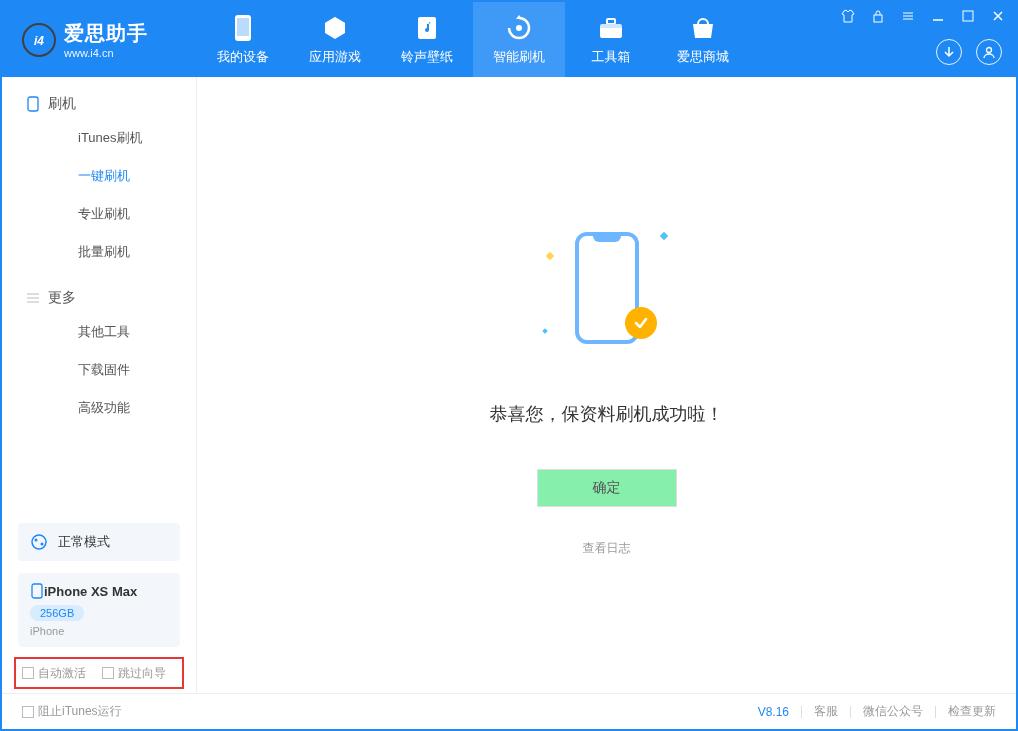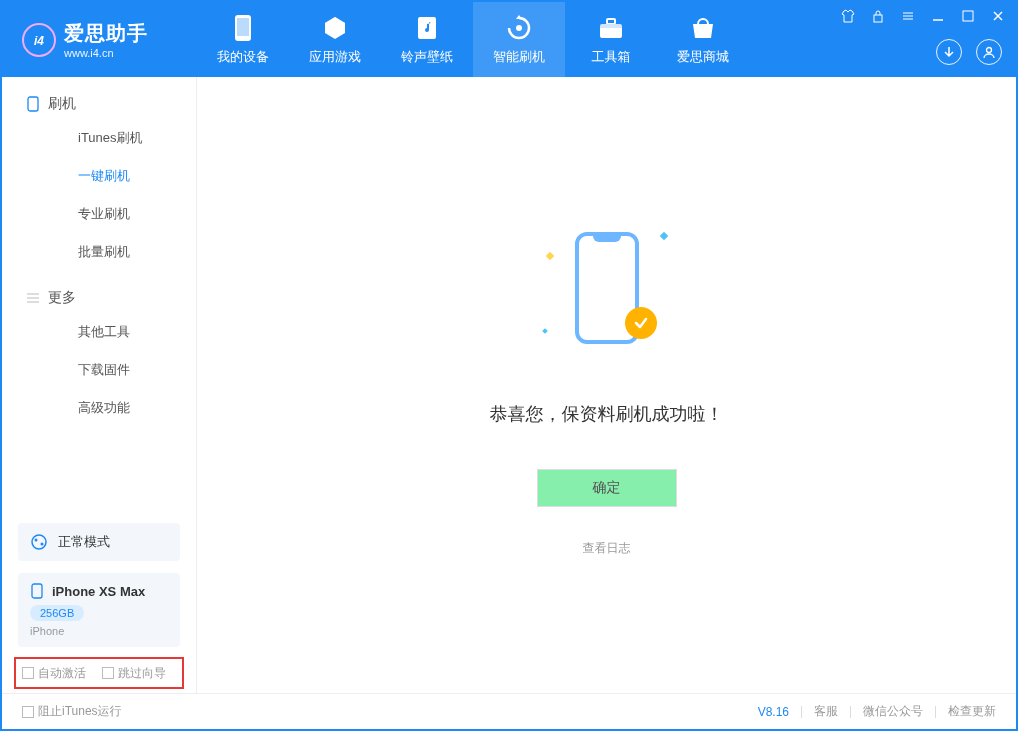--- a/index.html
+++ b/index.html
@@ -1,20 +1,20 @@
 <!DOCTYPE html>
 <html><head>
 <meta charset="utf-8">
 <style>
 * { margin: 0; padding: 0; box-sizing: border-box; font-family: "Microsoft YaHei", "PingFang SC", sans-serif; }
 body { background: #fff; width: 1018px; height: 731px; overflow: hidden; border: 2px solid #1e88f5; position: relative; }
 
 .header { height: 75px; background: #1e88f5; display: flex; align-items: center; color: #fff; position: relative; }
 .logo-area { display: flex; align-items: center; padding: 0 20px; width: 195px; }
-.logo-circle { width: 34px; height: 34px; border: 2px solid #f0abfc; border-radius: 50%; display: flex; align-items: center; justify-content: center; margin-right: 8px; }
+.logo-circle { width: 34px; height: 34px; border: 2px solid #404040; border-radius: 50%; display: flex; align-items: center; justify-content: center; margin-right: 8px; }
 .logo-text { display: flex; flex-direction: column; }
 .logo-title { font-size: 20px; font-weight: bold; letter-spacing: 1px; }
 .logo-sub { font-size: 11px; opacity: .9; }
 
 .nav-tabs { display: flex; height: 100%; }
 .nav-tab { width: 92px; display: flex; flex-direction: column; align-items: center; justify-content: center; cursor: pointer; position: relative; }
 .nav-tab.active::before { content: ""; position: absolute; inset: 0; background: rgba(255,255,255,.15); }
 .nav-tab .icon { width: 28px; height: 28px; margin-bottom: 6px; display: flex; align-items: center; justify-content: center; }
 .nav-tab span { font-size: 13px; z-index: 1; }
 
@@ -25,21 +25,21 @@
 
 .body-area { display: flex; height: 616px; }
 .sidebar { width: 195px; border-right: 1px solid #eee; display: flex; flex-direction: column; position: relative; }
 .side-section { padding: 18px 0 6px 24px; display: flex; align-items: center; gap: 8px; color: #555; font-size: 14px; }
 .side-item { height: 38px; display: flex; align-items: center; padding-left: 76px; font-size: 13px; color: #555; cursor: pointer; }
 .side-item.active { color: #1e88f5; }
 
 .side-bottom { position: absolute; bottom: 46px; left: 16px; right: 16px; }
 .mode-card { background: #f3f7fc; border-radius: 4px; padding: 10px 12px; margin-bottom: 12px; display: flex; align-items: center; gap: 10px; font-size: 13px; color: #333; cursor: pointer; }
 .device-card { background: #f3f7fc; border-radius: 4px; padding: 10px 12px; cursor: pointer; }
-.device-name { font-size: 13px; font-weight: bold; color: #333; display: flex; align-items: center; gap: 8px; }
+.device-name { font-size: 13px; font-weight: bold; color: #333; display: flex; align-items: center; }
 .device-badge { display: inline-block; background: #d8ecff; color: #1e88f5; font-size: 11px; padding: 2px 10px; border-radius: 10px; margin-top: 6px; }
 .device-type { font-size: 11px; color: #999; margin-top: 4px; }
 
 .highlight-box { position: absolute; left: 12px; right: 12px; bottom: 4px; height: 32px; border: 2px solid #e53935; display: flex; align-items: center; gap: 16px; padding: 12px 6px; }
 .chk { display: flex; align-items: center; gap: 4px; font-size: 12px; color: #999; cursor: pointer; }
 .chk-box { width: 12px; height: 12px; border: 1px solid #bbb; }
 
 .content { flex: 1; position: relative; display: flex; flex-direction: column; align-items: center; justify-content: center; gap: 15px; }
 .phone-illus { position: relative; width: 180px; height: 150px; display:flex; align-items:center; justify-content:center; }
 .phone-shape { width: 64px; height: 112px; border: 4px solid #6eb6ff; border-radius: 12px; background: #fff; position: relative; }

